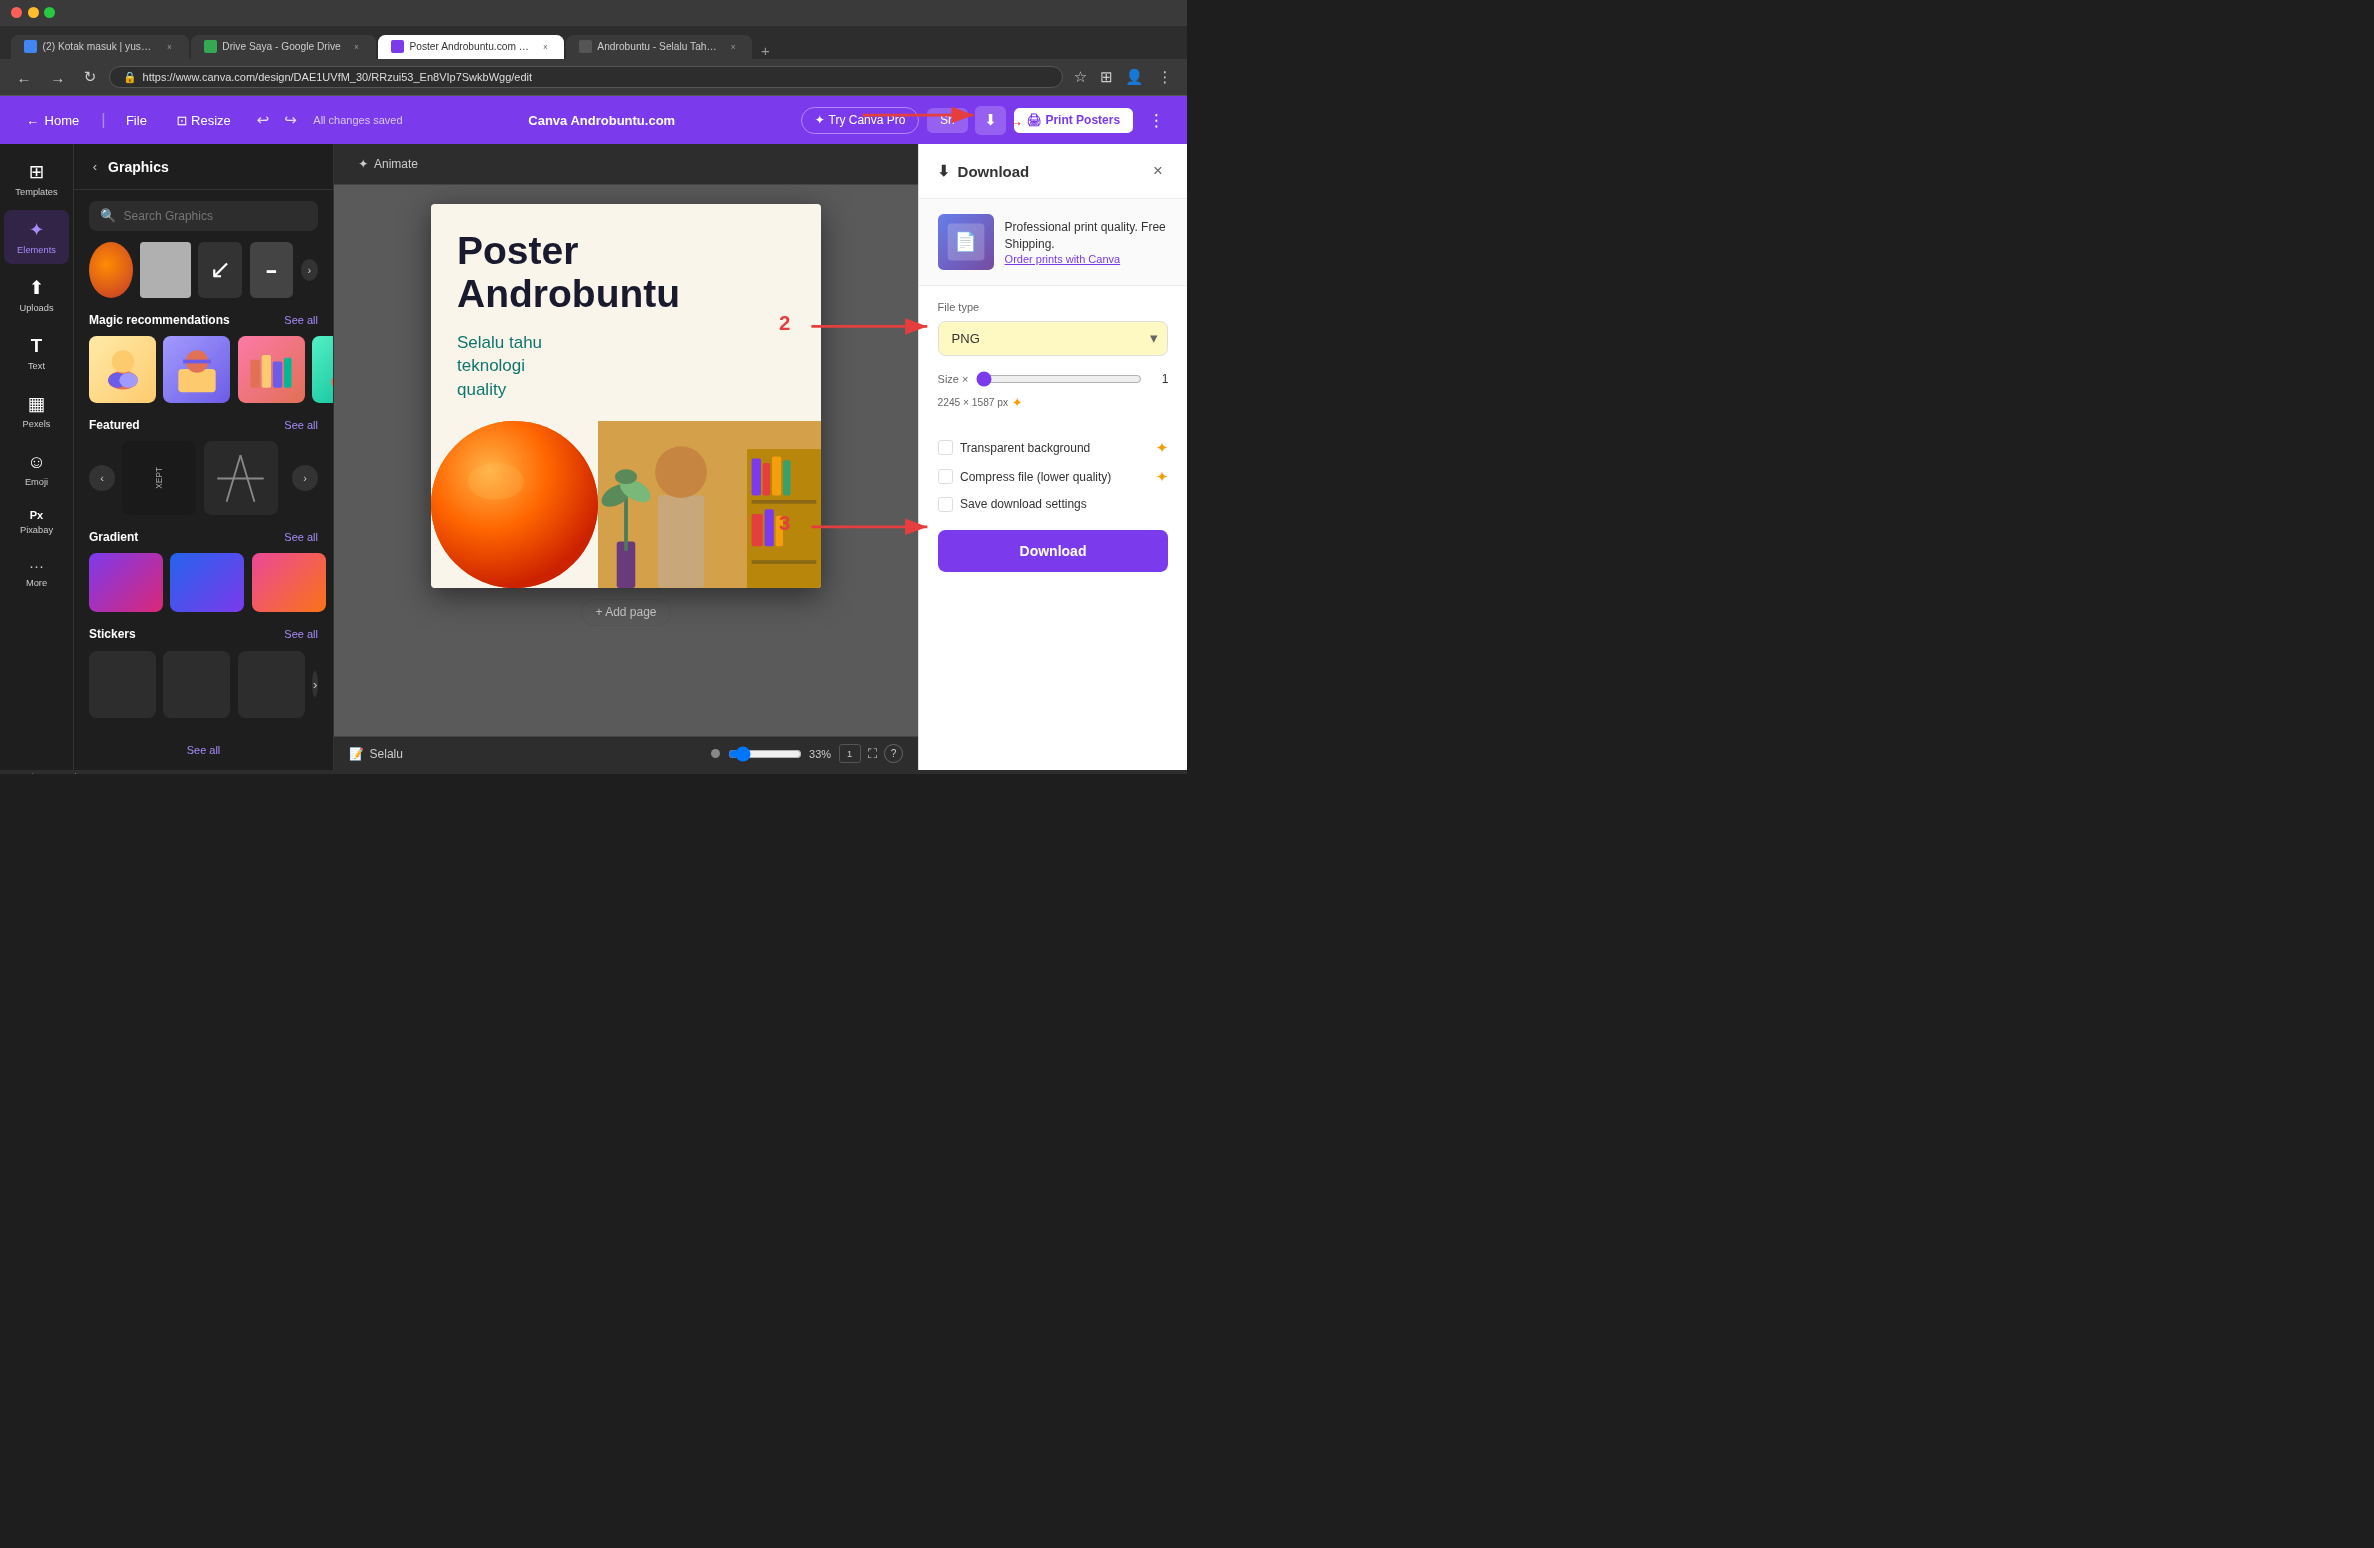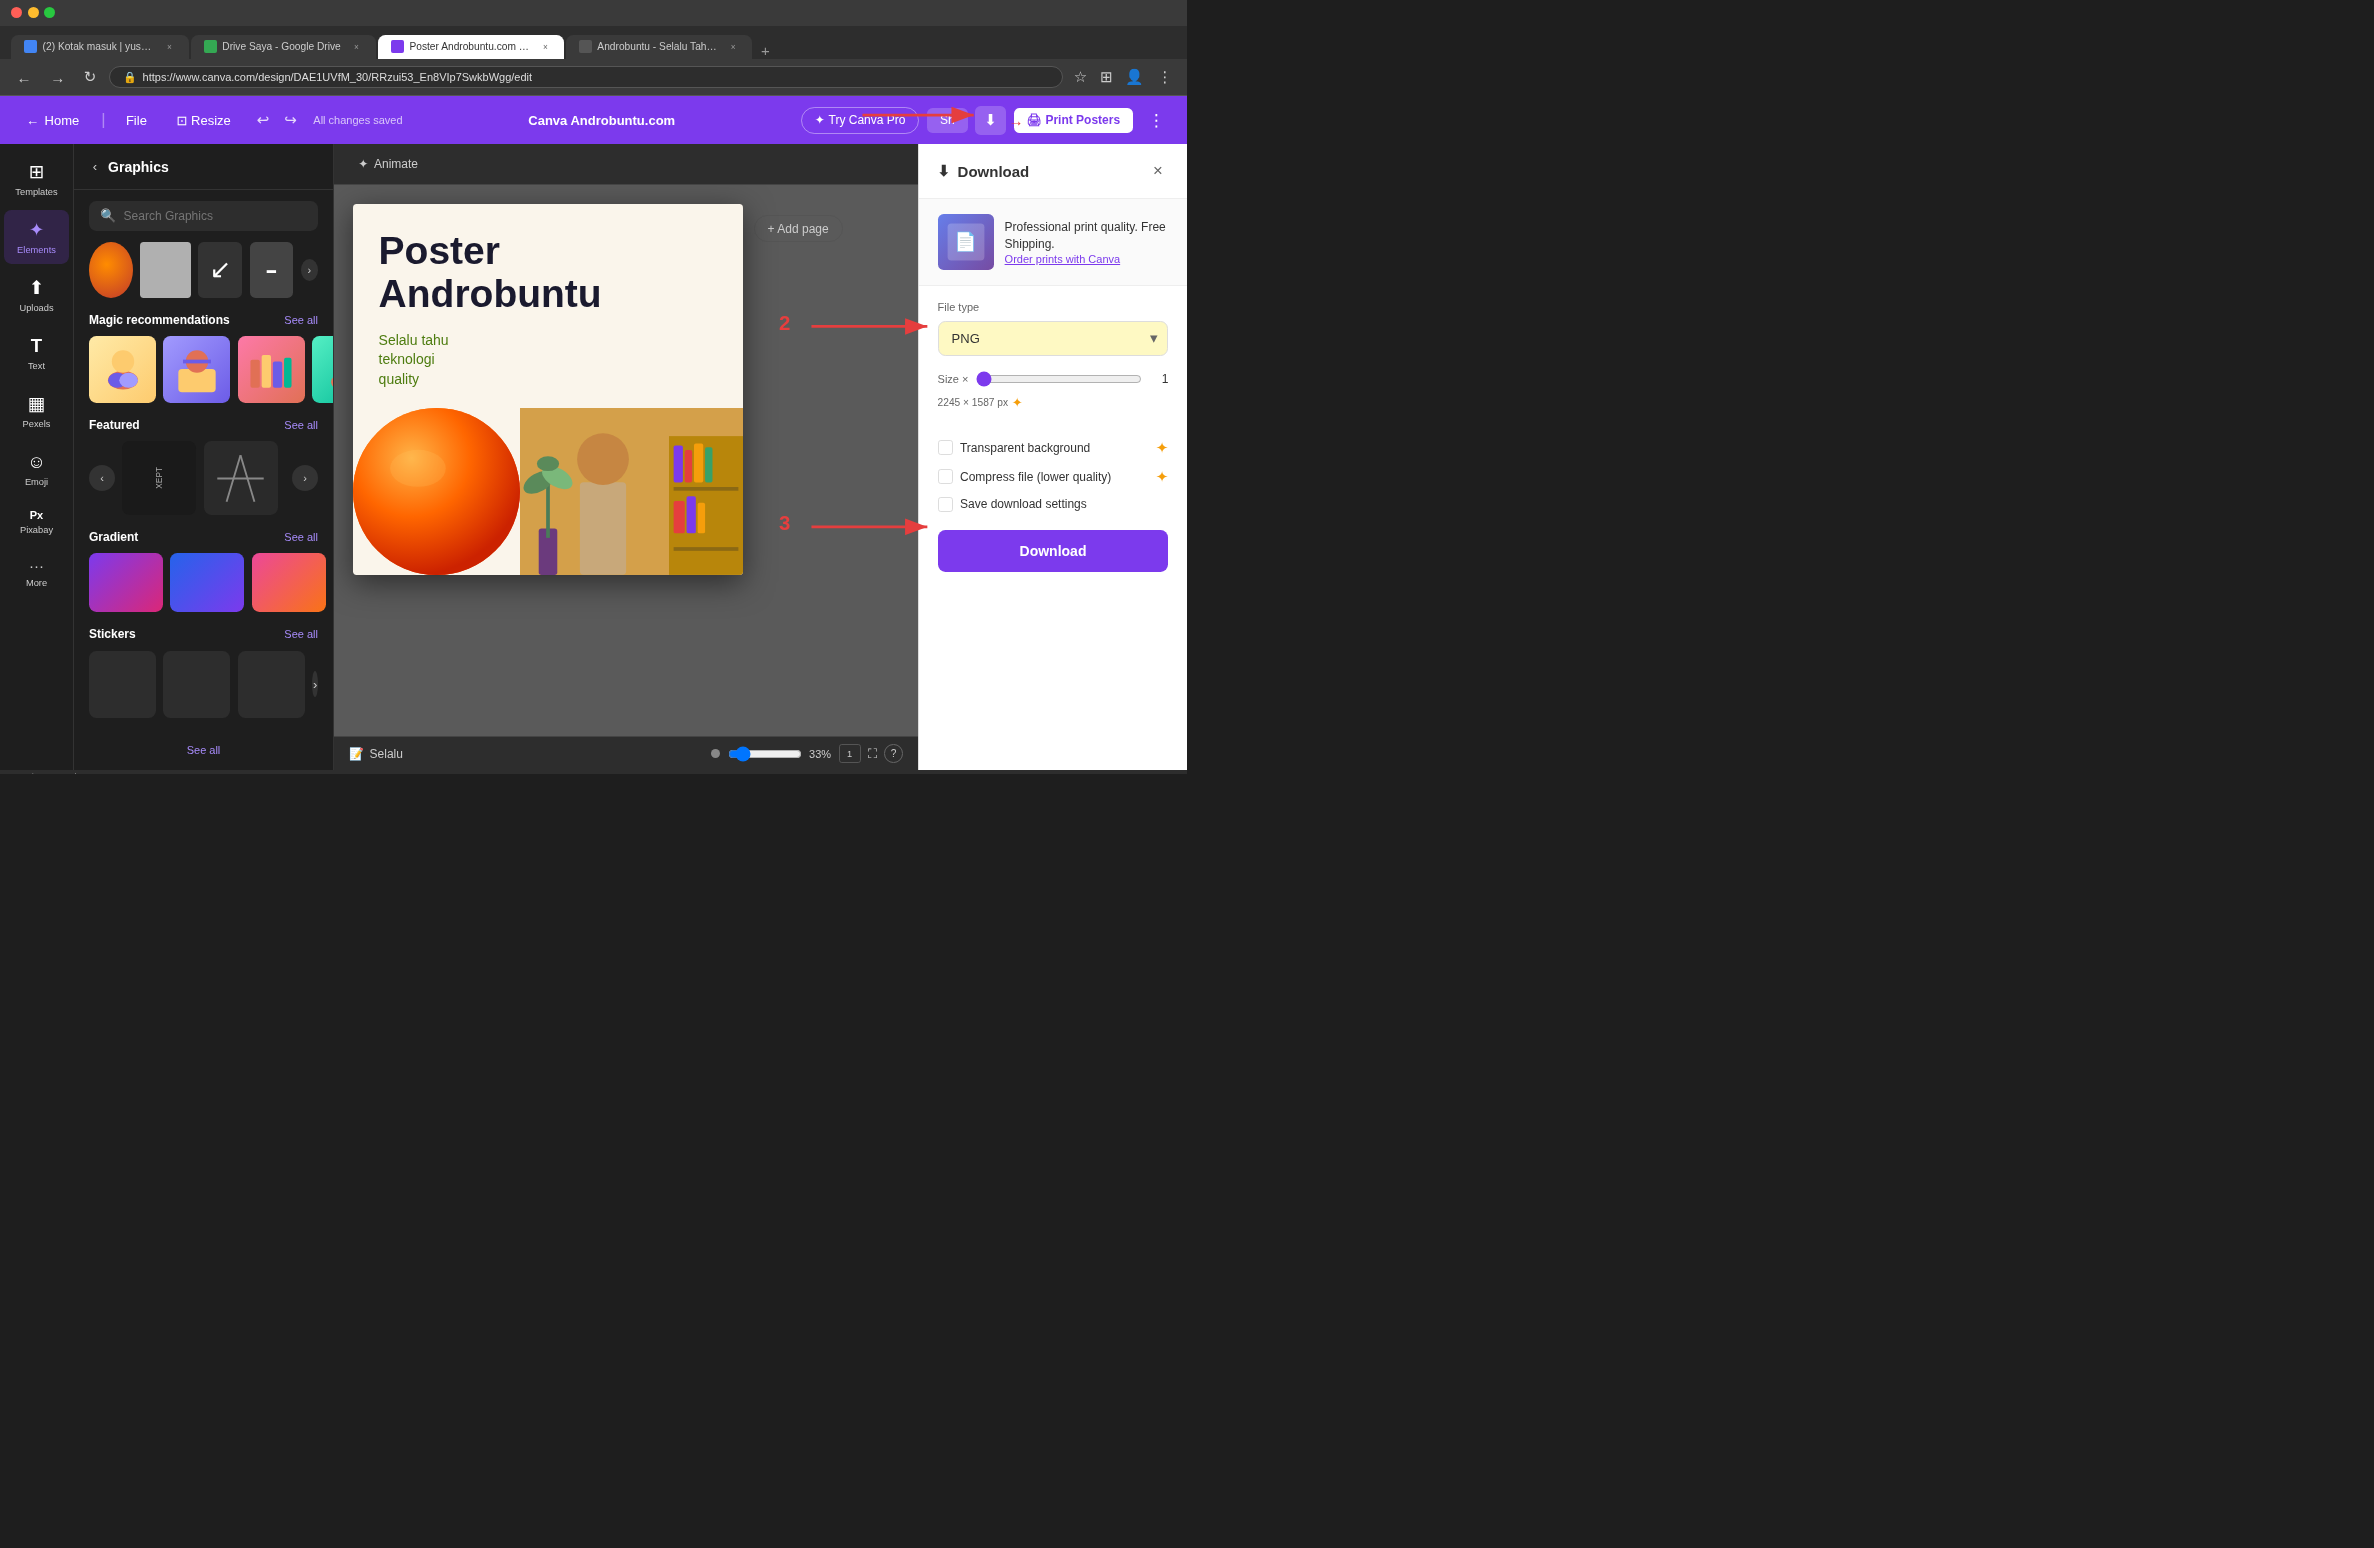--- a/index.html
+++ b/index.html
@@ -99,25 +99,25 @@
     .gradient-pink { background: linear-gradient(135deg, #ec4899, #f97316); }
 
     .stickers-grid { display: flex; gap: 7.4px; margin-bottom: 15px; align-items: center; }
     .sticker-item { width: 67px; height: 67px; border-radius: 7.4px; background: #2d2d2d; flex-shrink: 0; }
 
     
     .canvas-area { flex: 1; background: #5a5a5a; display: flex; flex-direction: column; position: relative; overflow: hidden; }
     .canvas-toolbar { background: #2d2d2d; padding: 7.4px 15px; display: flex; align-items: center; gap: 7.4px; border-bottom: 0.9px solid #444; }
     .animate-btn { display: flex; align-items: center; gap: 5.6px; color: #ccc; font-size: 12px; cursor: pointer; padding: 5.6px 9.3px; border-radius: 5.6px; }
     .canvas-wrapper { flex: 1; display: flex; align-items: center; justify-content: center; position: relative; overflow: hidden; padding: 18.6px; }
-    .canvas-scroll-area { width: 100%; height: 100%; display: flex; flex-direction: row; align-items: flex-start; }
+    .canvas-scroll-area { width: 100%; height: 100%; display: flex; flex-direction: column; align-items: center; }
     .poster-canvas { width: 390px; background: #faf5eb; border-radius: 3.7px; box-shadow: 0 7.4px 30px rgba(0,0,0,0.5); overflow: hidden; position: relative; flex-shrink: 0; }
     .poster-content { padding: 26px 26px 0 26px; }
     .poster-title { font-size: 39px; font-weight: 800; color: #1a1a2e; line-height: 1.1; margin-bottom: 15px; }
-    .poster-subtitle { font-size: 14px; color: #4d7c0f; line-height: 1.4; margin-bottom: 18.6px; }
+    .poster-subtitle { font-size: 17px; color: #0f766e; line-height: 1.4; margin-bottom: 18.6px; }
     .poster-illustration { display: flex; justify-content: space-between; align-items: flex-end; margin-top: 9.3px; }
 
     .add-page-bar { display: flex; align-items: center; justify-content: center; padding: 11px; }
     .add-page-btn { background: none; border: none; color: #ccc; font-size: 12px; cursor: pointer; display: flex; align-items: center; gap: 5.6px; padding: 5.6px 13px; border-radius: 18.6px; border: 0.9px solid #555; }
 
     .canvas-bottom-bar { background: #2d2d2d; padding: 7.4px 15px; display: flex; align-items: center; gap: 7.4px; border-top: 0.9px solid #444; }
     .notes-btn { display: flex; align-items: center; gap: 5.6px; color: #ccc; font-size: 12px; cursor: pointer; }
     .zoom-bar { margin-left: auto; display: flex; align-items: center; gap: 7.4px; }
     .zoom-slider { width: 74px; }
     .zoom-dot { width: 9.3px; height: 9.3px; border-radius: 50%; background: #888; }

